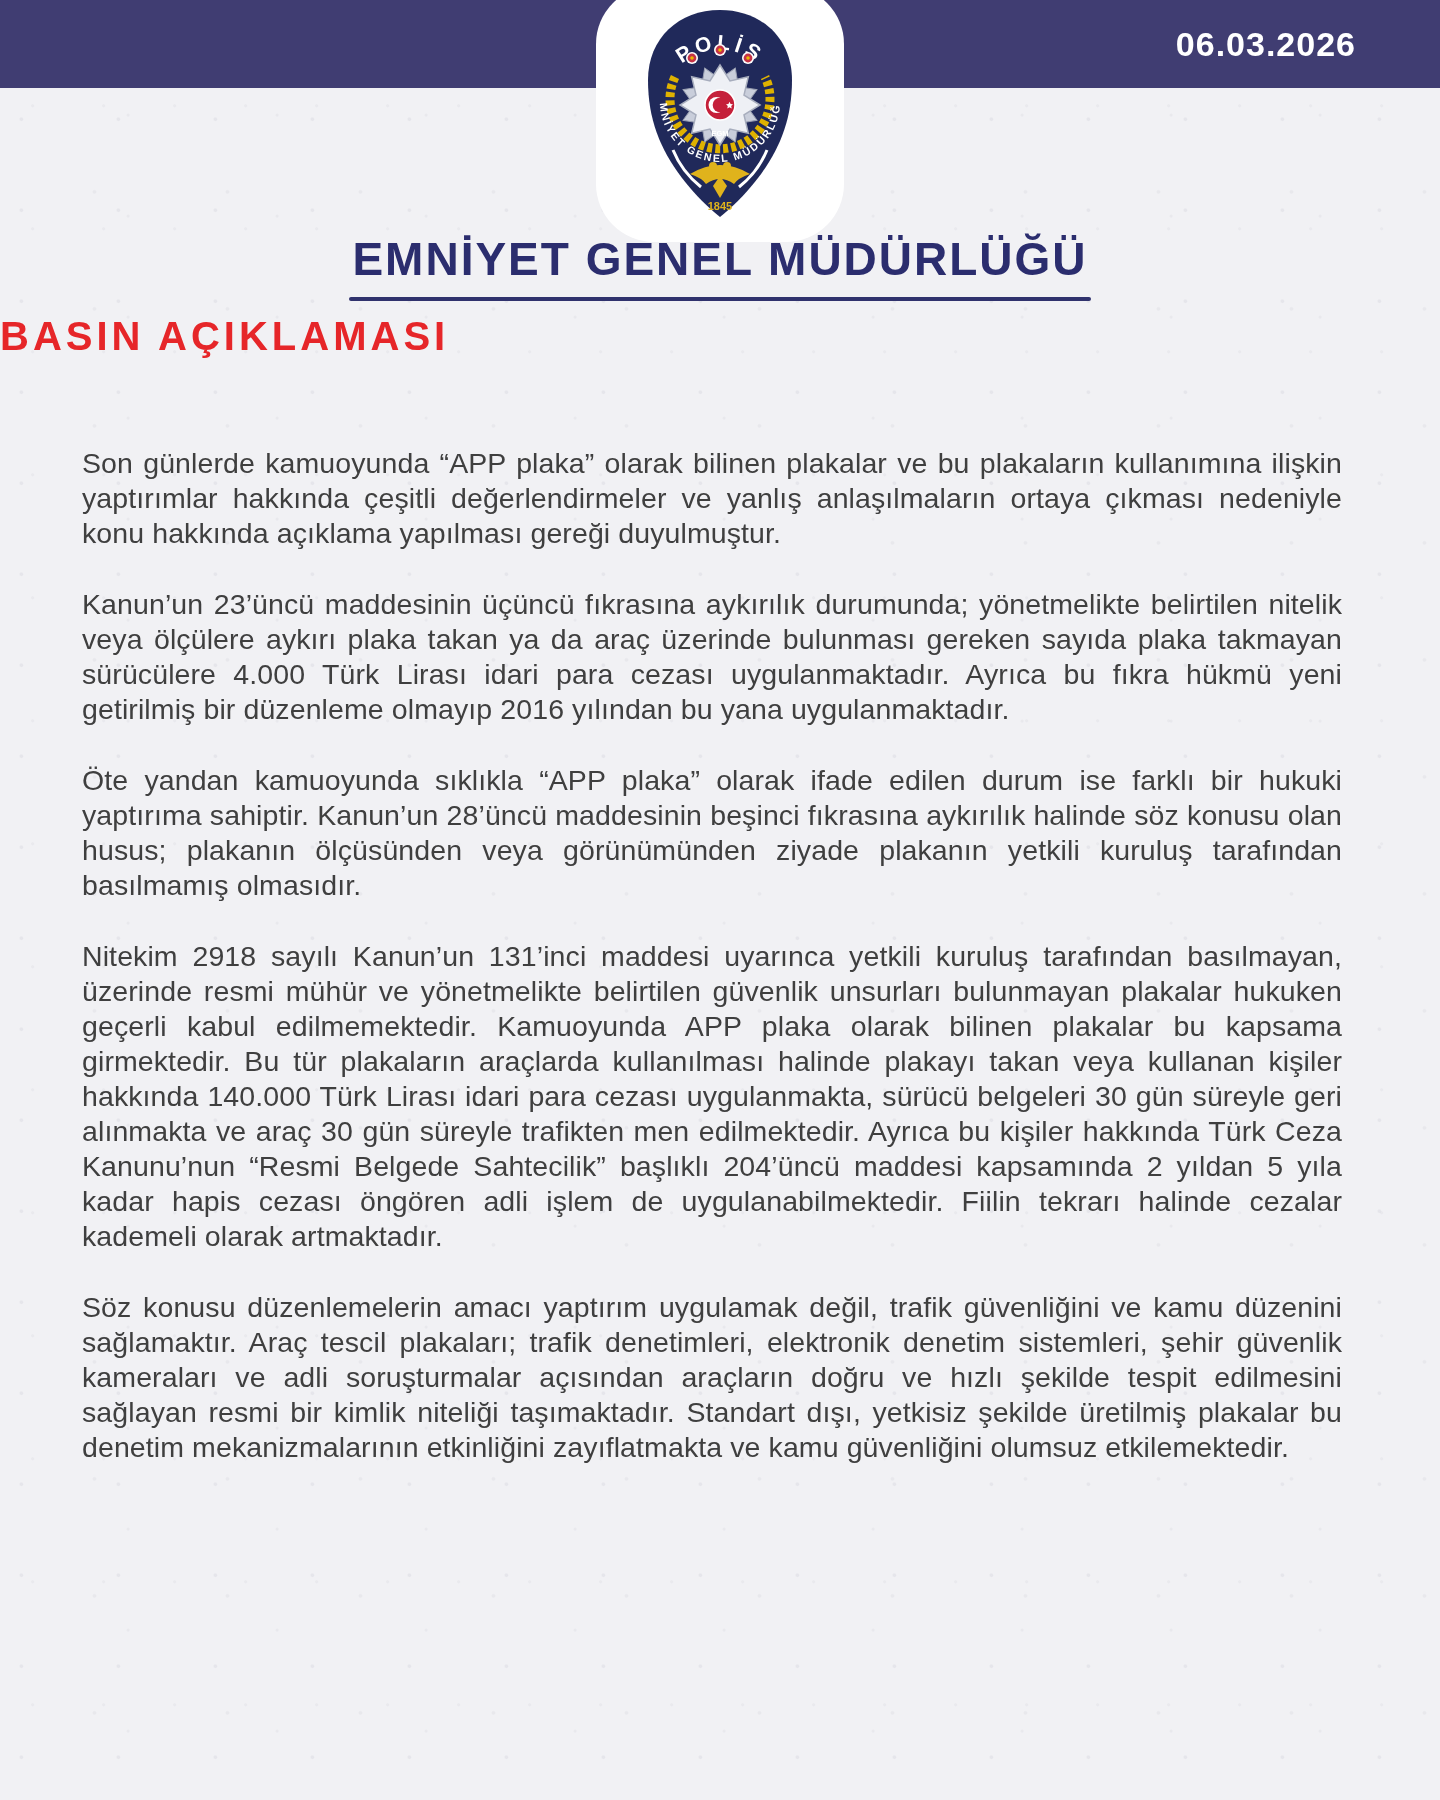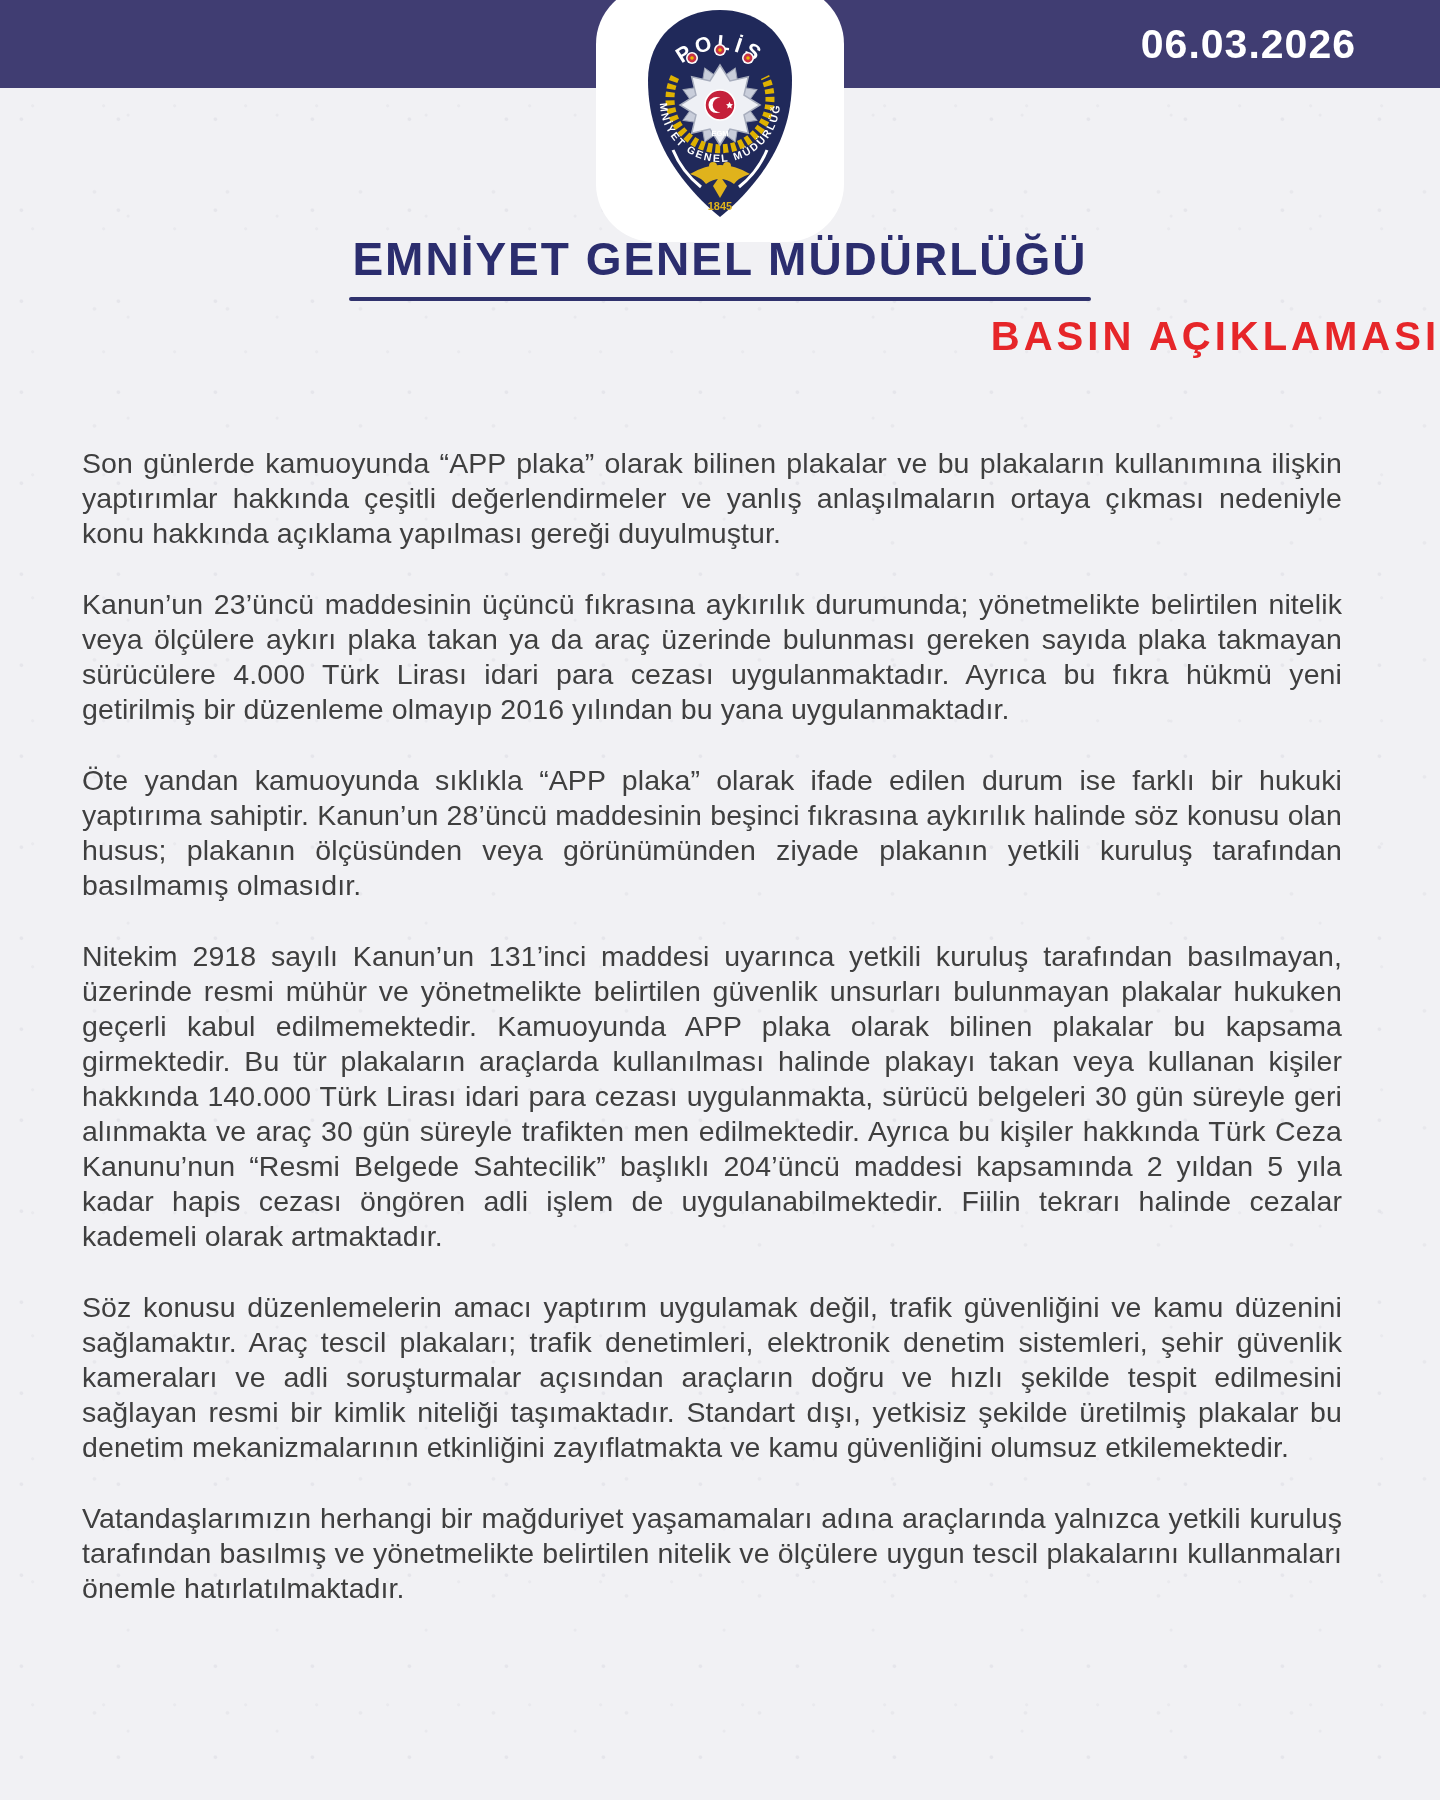--- a/index.html
+++ b/index.html
@@ -20,21 +20,21 @@
   .header-bar {
     position:relative;
     width:100%; height:88px;
     background:#403d72;
   }
   .press-date {
     position:absolute;
     top:0; right:84px;
     height:88px; line-height:88px;
     color:#ffffff;
-    font-size:41px;
+    font-size:34px;
     font-weight:bold;
     letter-spacing:1px;
   }
   .logo-card {
     position:absolute;
     top:-14px;
     left:50%;
     transform:translateX(-50%);
     width:248px; height:256px;
     background:#ffffff;
@@ -52,21 +52,21 @@
     line-height:1;
   }
   .title-underline {
     width:742px; height:4px;
     background:#30326d;
     margin:15px auto 0;
     border-radius:2px;
   }
   .press-release-subtitle {
     margin:15px 0 0;
-    text-align:right;
+    text-align:left;
     color:#e62629;
     font-size:40px;
     font-weight:bold;
     letter-spacing:4px;
     line-height:1;
   }
   .press-release-body {
     width:1276px;
     margin:90px auto 0;
   }
@@ -156,16 +156,15 @@
   <h1 class="agency-title">EMNİYET GENEL MÜDÜRLÜĞÜ</h1>
   <div class="title-underline"></div>
   <h2 class="press-release-subtitle">BASIN AÇIKLAMASI</h2>
 
   <div class="press-release-body">
       <p>Son günlerde kamuoyunda “APP plaka” olarak bilinen plakalar ve bu plakaların kullanımına ilişkin yaptırımlar hakkında çeşitli değerlendirmeler ve yanlış anlaşılmaların ortaya çıkması nedeniyle konu hakkında açıklama yapılması gereği duyulmuştur.</p>
       <p>Kanun’un 23’üncü maddesinin üçüncü fıkrasına aykırılık durumunda; yönetmelikte belirtilen nitelik veya ölçülere aykırı plaka takan ya da araç üzerinde bulunması gereken sayıda plaka takmayan sürücülere 4.000 Türk Lirası idari para cezası uygulanmaktadır. Ayrıca bu fıkra hükmü yeni getirilmiş bir düzenleme olmayıp 2016 yılından bu yana uygulanmaktadır.</p>
       <p>Öte yandan kamuoyunda sıklıkla “APP plaka” olarak ifade edilen durum ise farklı bir hukuki yaptırıma sahiptir. Kanun’un 28’üncü maddesinin beşinci fıkrasına aykırılık halinde söz konusu olan husus; plakanın ölçüsünden veya görünümünden ziyade plakanın yetkili kuruluş tarafından basılmamış olmasıdır.</p>
       <p>Nitekim 2918 sayılı Kanun’un 131’inci maddesi uyarınca yetkili kuruluş tarafından basılmayan, üzerinde resmi mühür ve yönetmelikte belirtilen güvenlik unsurları bulunmayan plakalar hukuken geçerli kabul edilmemektedir. Kamuoyunda APP plaka olarak bilinen plakalar bu kapsama girmektedir. Bu tür plakaların araçlarda kullanılması halinde plakayı takan veya kullanan kişiler hakkında 140.000 Türk Lirası idari para cezası uygulanmakta, sürücü belgeleri 30 gün süreyle geri alınmakta ve araç 30 gün süreyle trafikten men edilmektedir. Ayrıca bu kişiler hakkında Türk Ceza Kanunu’nun “Resmi Belgede Sahtecilik” başlıklı 204’üncü maddesi kapsamında 2 yıldan 5 yıla kadar hapis cezası öngören adli işlem de uygulanabilmektedir. Fiilin tekrarı halinde cezalar kademeli olarak artmaktadır.</p>
       <p>Söz konusu düzenlemelerin amacı yaptırım uygulamak değil, trafik güvenliğini ve kamu düzenini sağlamaktır. Araç tescil plakaları; trafik denetimleri, elektronik denetim sistemleri, şehir güvenlik kameraları ve adli soruşturmalar açısından araçların doğru ve hızlı şekilde tespit edilmesini sağlayan resmi bir kimlik niteliği taşımaktadır. Standart dışı, yetkisiz şekilde üretilmiş plakalar bu denetim mekanizmalarının etkinliğini zayıflatmakta ve kamu güvenliğini olumsuz etkilemektedir.</p>
-      <p>Vatandaşlarımızın herhangi bir mağduriyet yaşamamaları adına araçlarında yalnızca yetkili kuruluş tarafından basılmış ve yönetmelikte belirtilen nitelik ve ölçülere uygun tescil plakalarını kullanmaları önemle hatırlatılmaktadır.</p>
     </div>
 
 </div>
 
 </body></html>

